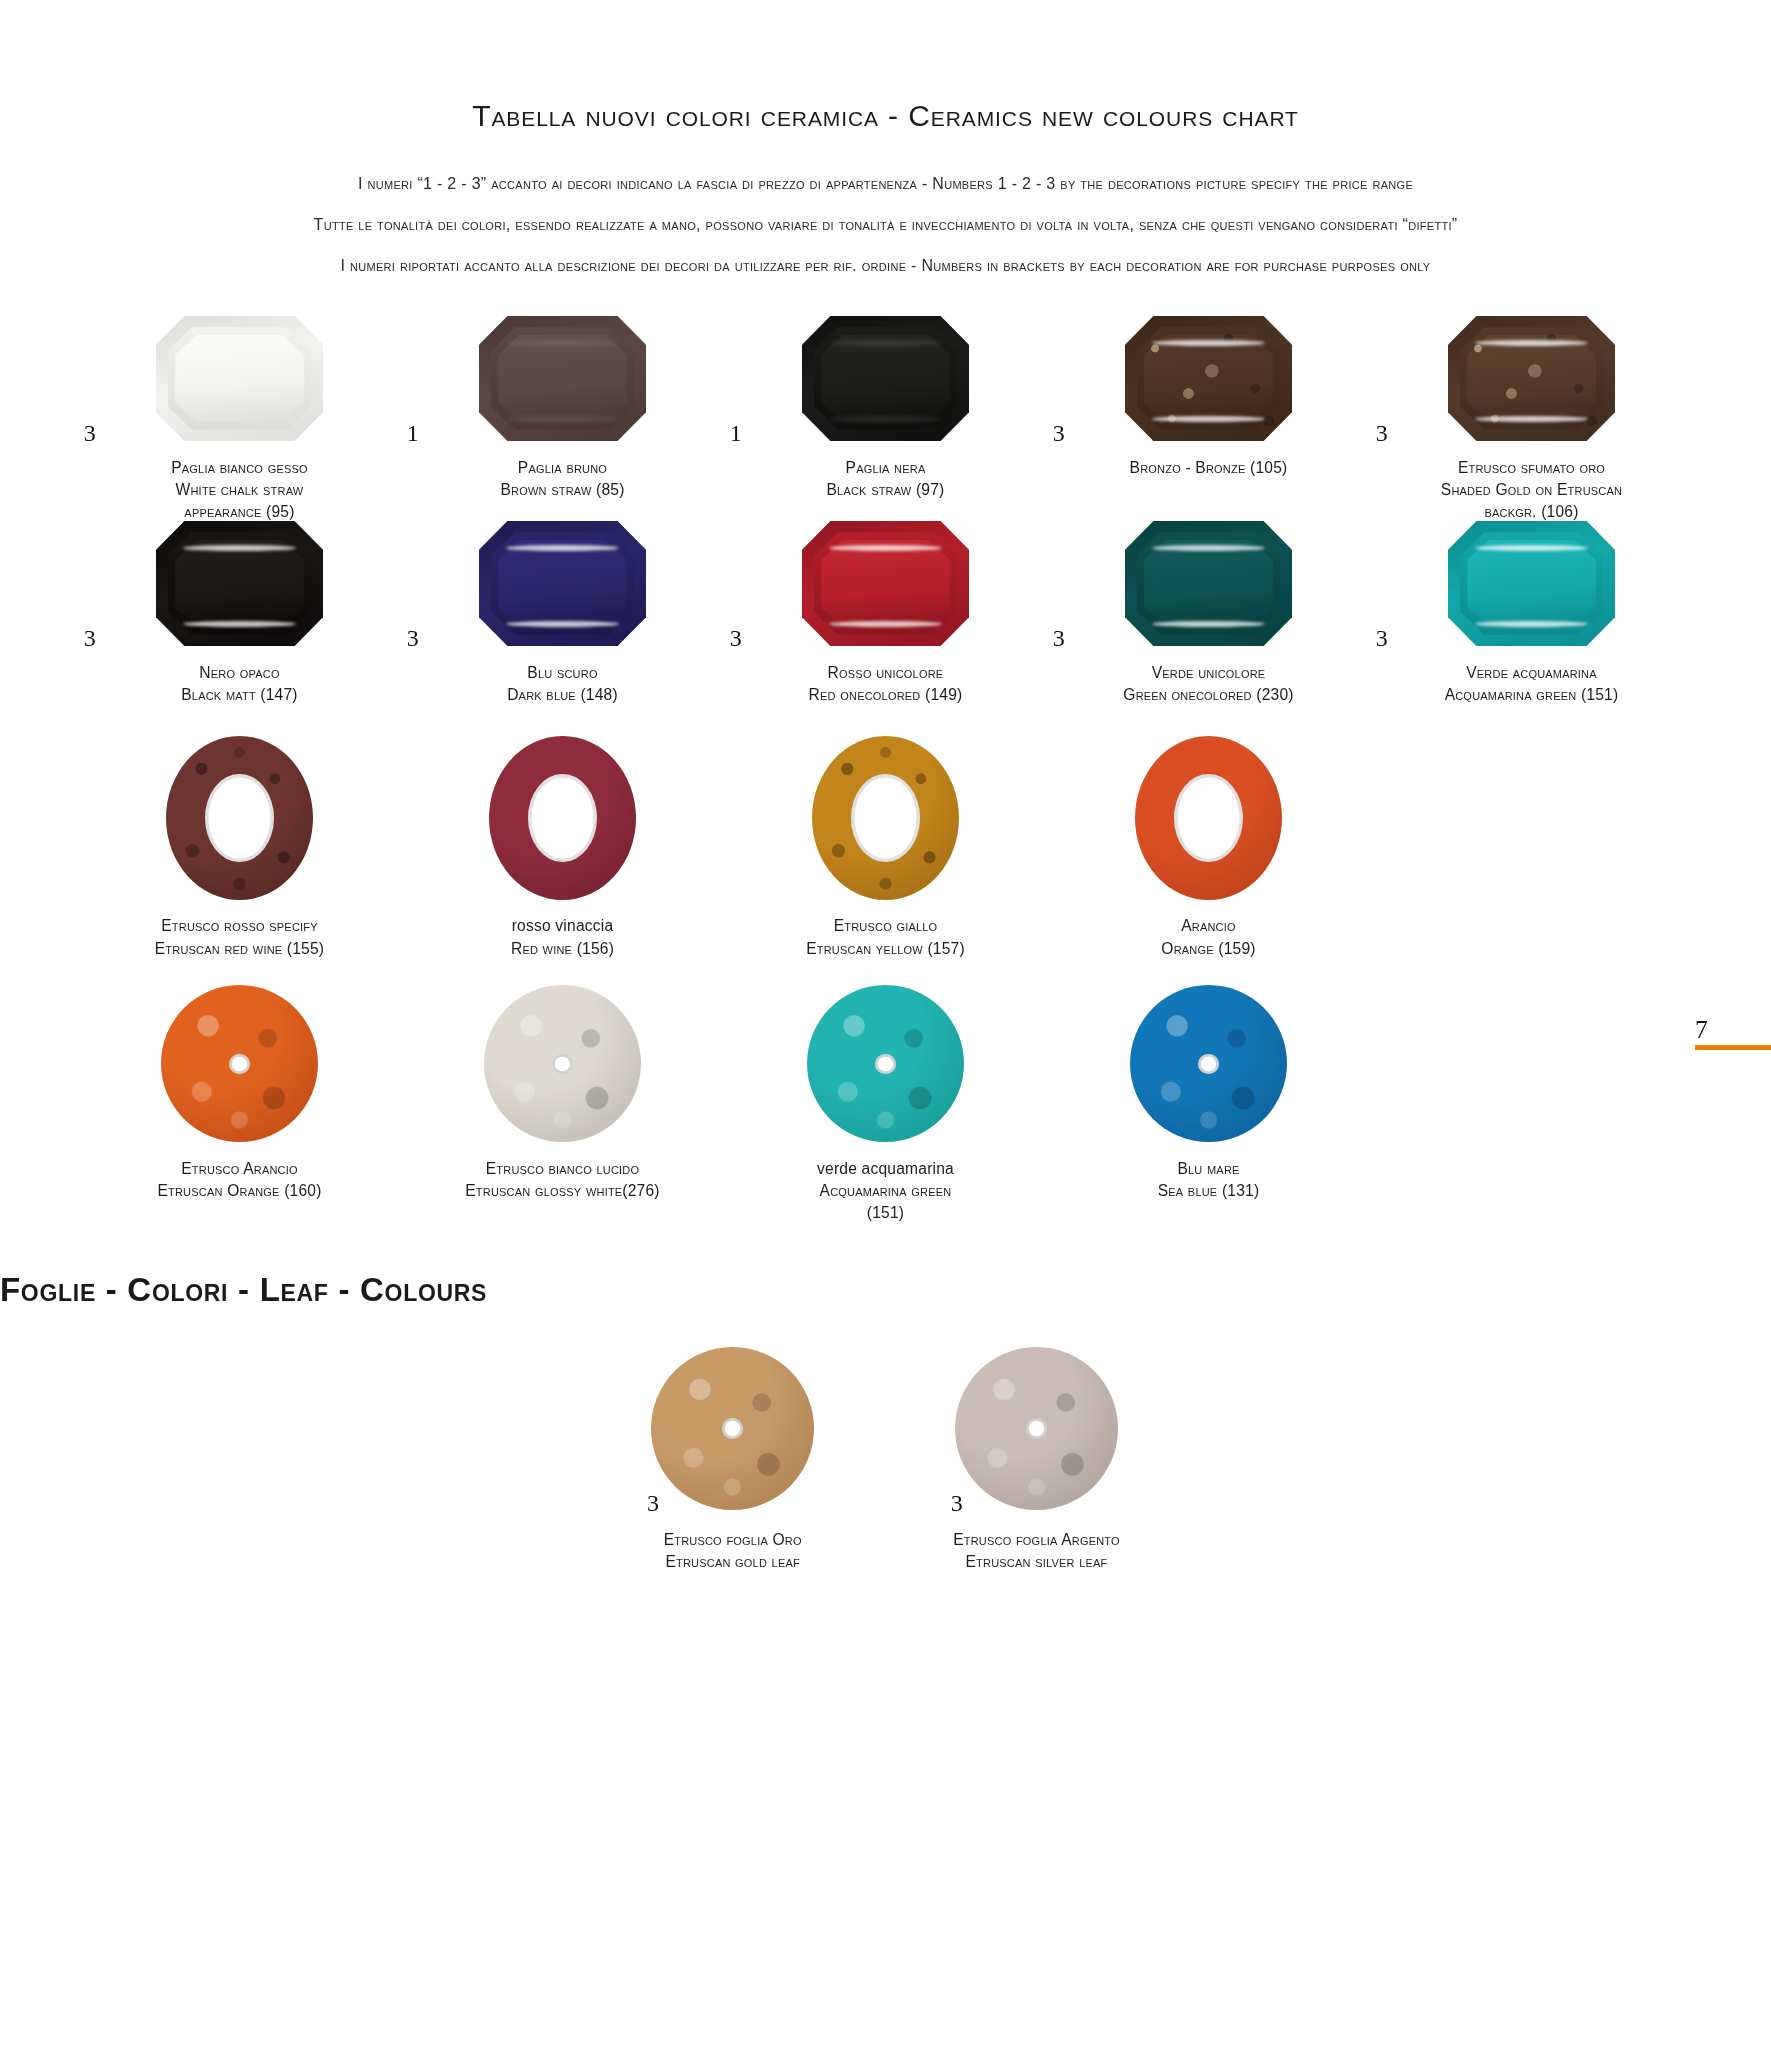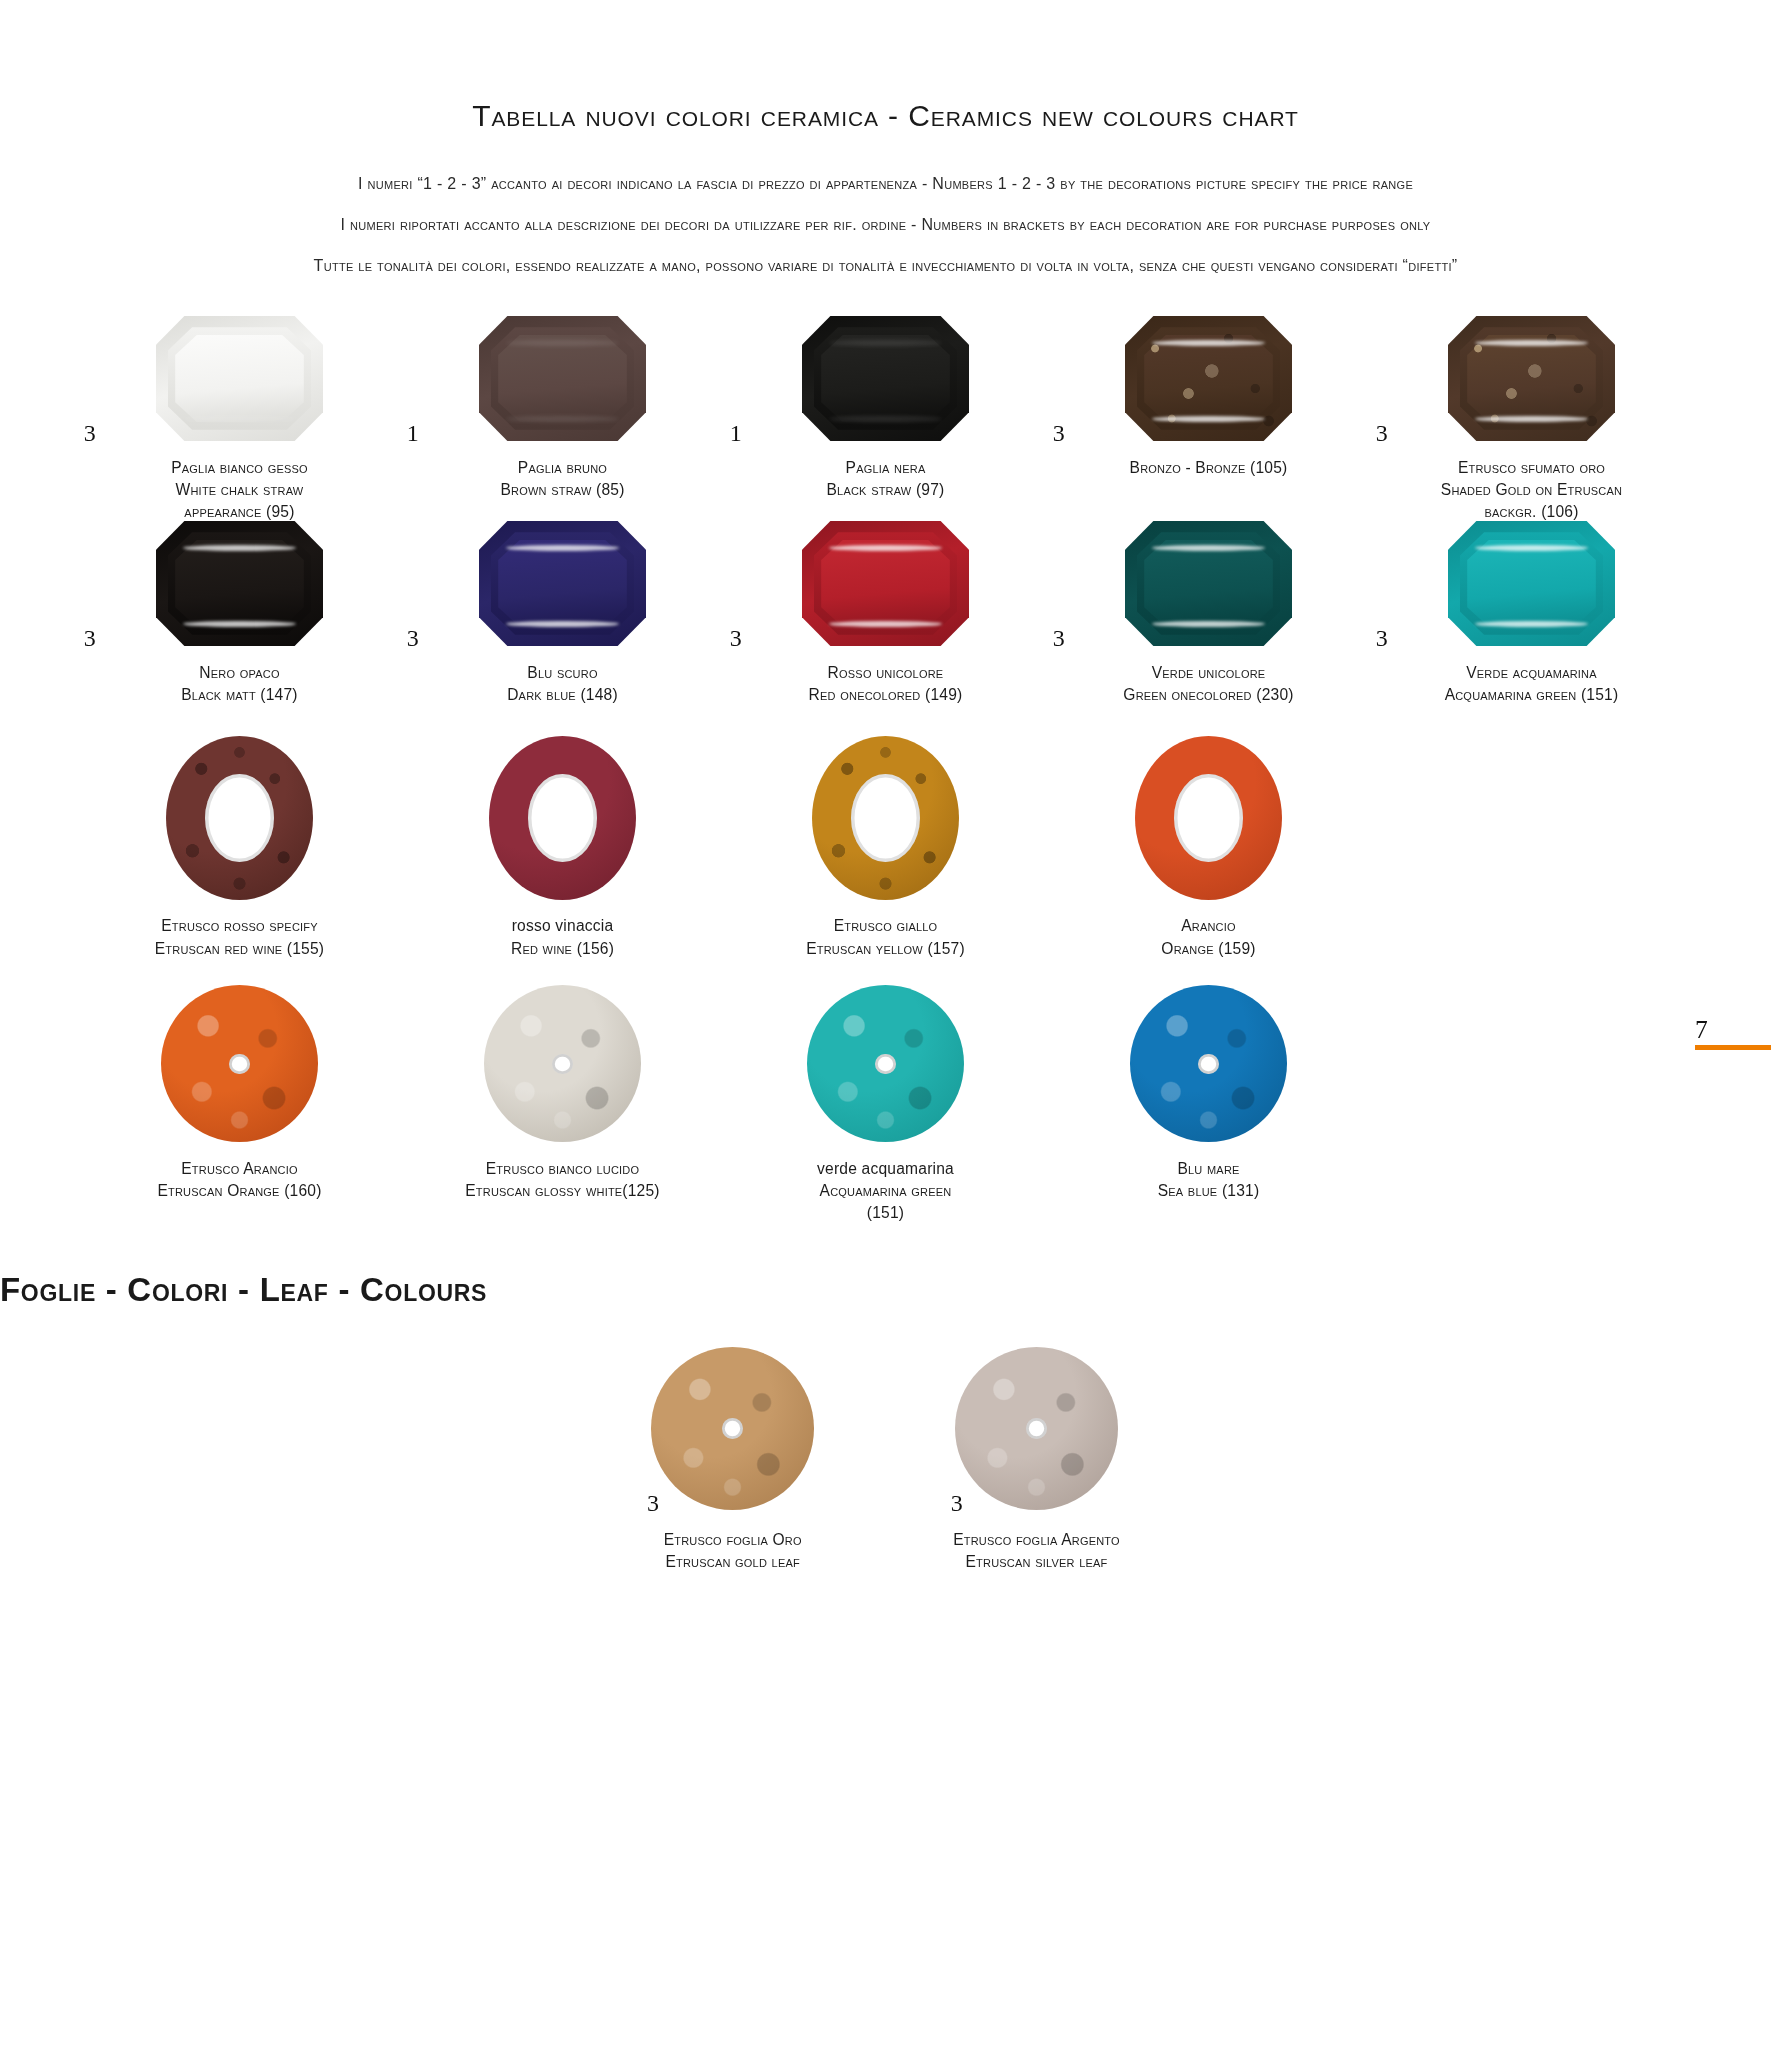--- a/index.html
+++ b/index.html
@@ -223,22 +223,22 @@
     background: #ef7d00;
   }
 </style>
 </head>
 <body>
 
 <h1 class="page-title">Tabella nuovi colori ceramica - Ceramics new colours chart</h1>
 
 <div class="subtitles">
   <div class="subtitle">I numeri “1 - 2 - 3” accanto ai decori indicano la fascia di prezzo di appartenenza  -  Numbers 1 - 2 - 3 by the decorations picture specify the price range</div>
+  <div class="subtitle">Tutte le tonalità dei colori, essendo realizzate a mano, possono variare di tonalità e invecchiamento di volta in volta, senza che questi vengano considerati “difetti”</div>
   <div class="subtitle">I numeri riportati accanto alla descrizione dei decori da utilizzare per rif. ordine    -    Numbers in brackets by each decoration are for purchase purposes only</div>
-  <div class="subtitle">Tutte le tonalità dei colori, essendo realizzate a mano, possono variare di tonalità e invecchiamento di volta in volta, senza che questi vengano considerati “difetti”</div>
 </div>
 
 <div class="grid-wrap">
   <div class="row row-1">
       <div class="cell">
         <div class="swatch-zone">
           <div class="tile matte" style="background: linear-gradient(160deg, rgb(220, 220, 216) 0%, rgb(242, 242, 240) 45%, rgb(220, 220, 216) 100%);">
             <div class="inner" style="background: linear-gradient(rgb(242, 242, 240) 0%, rgb(220, 220, 216) 100%);"></div>
             <div class="inner2" style="background: linear-gradient(175deg, rgb(251, 251, 250) 0%, rgb(242, 242, 240) 60%, rgb(220, 220, 216) 100%);"></div>
             <div class="gloss top"></div>
@@ -455,21 +455,21 @@
       </div>
       <div class="cell">
         <div class="swatch-zone">
           <div class="dome" style="background: radial-gradient(circle at 36% 30%, rgb(222, 218, 210) 0%, rgb(222, 218, 210) 40%, rgb(185, 179, 168) 100%);">
             <div class="dspeck"></div>
             <div class="pin"></div>
           </div>
         </div>
         <div class="caption">
           <span class="it">Etrusco bianco lucido</span>
-          <span class="en">Etruscan glossy white(125)</span>
+          <span class="en">Etruscan glossy white(276)</span>
         </div>
       </div>
       <div class="cell">
         <div class="swatch-zone">
           <div class="dome" style="background: radial-gradient(circle at 36% 30%, rgb(35, 179, 176) 0%, rgb(35, 179, 176) 40%, rgb(22, 150, 147) 100%);">
             <div class="dspeck"></div>
             <div class="pin"></div>
           </div>
         </div>
         <div class="caption">

